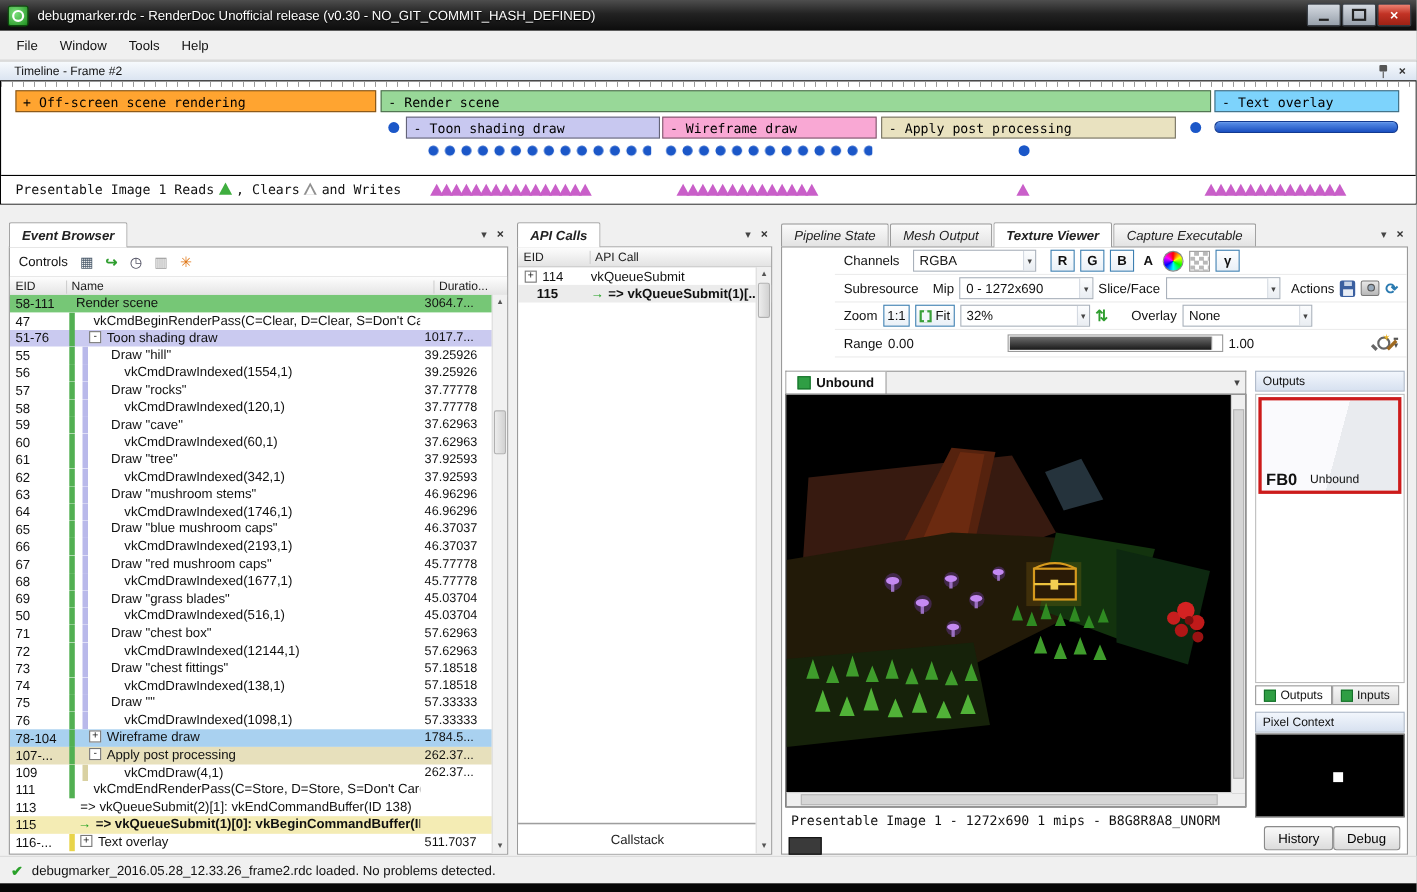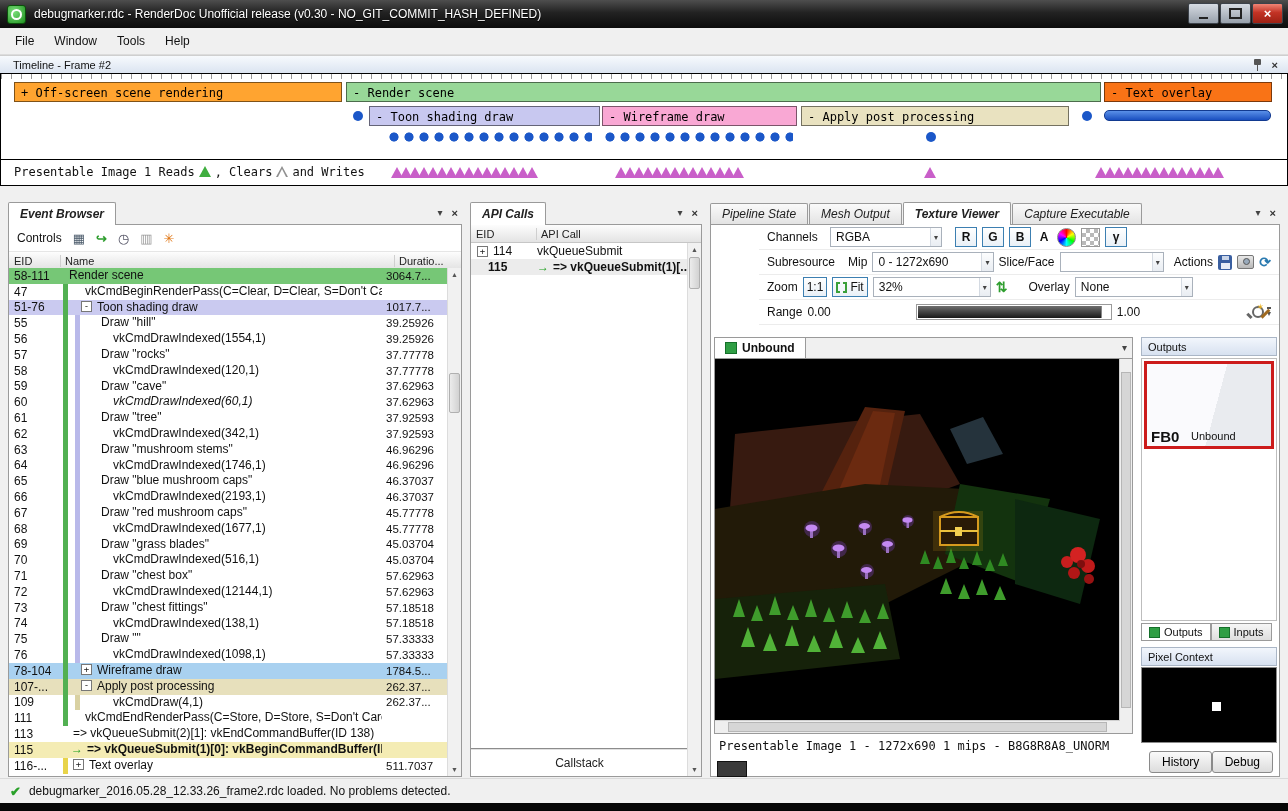--- a/index.html
+++ b/index.html
@@ -37,21 +37,21 @@
   .xicon{font-size:11px;color:#333;font-weight:bold;}
 
   .tl-box{position:absolute;left:0;top:73px;width:1288px;height:113px;box-sizing:border-box;
     background:#fff;border:1px solid #000;font-family:"DejaVu Sans Mono",monospace;}
   .ruler{position:absolute;left:0;top:0;right:0;height:5px;
     background:repeating-linear-gradient(90deg,#999 0 1px,transparent 1px 10px);}
   .tlblock{position:absolute;height:20px;line-height:20px;font-size:12px;color:#000;
     padding-left:6px;box-sizing:border-box;border:1px solid rgba(0,0,0,.5);white-space:nowrap;overflow:hidden;}
   .b-orange{left:13px;top:8px;width:328px;background:#ffa430;}
   .b-green{left:345px;top:8px;width:755px;background:#98d898;}
-  .b-yellow{left:1103px;top:8px;width:168px;background:#f97316;}
+  .b-yellow{left:1103px;top:8px;width:168px;background:#7dd3fc;}
   .b-lav{left:368px;top:32px;width:231px;background:#c8c8f0;}
   .b-blue{left:601px;top:32px;width:195px;background:#f9a8d4;}
   .b-tan{left:800px;top:32px;width:268px;background:#e9e2c0;}
   .dot{position:absolute;width:10px;height:10px;border-radius:50%;background:#1b57c8;}
   .pill{position:absolute;left:1103px;top:36px;width:167px;height:11px;border-radius:5px;
     background:linear-gradient(#5a90e8,#1a4fc0);border:1px solid #123a90;box-sizing:border-box;}
   .dotstrip{position:absolute;top:58px;height:10px;
     background-image:radial-gradient(circle 5px at 5px 5px,#1b57c8 4.2px,rgba(0,0,0,0) 4.9px);
     background-size:15px 10px;background-repeat:repeat-x;}
   .presentable{position:absolute;left:0;right:0;bottom:0;height:25px;border-top:1px solid #000;
@@ -411,21 +411,21 @@
                 <span>Draw "cave"</span>
               </span>
             </span>
             <span class="c-dur">37.62963</span>
           </div>
           <div class="erow">
             <span class="c-eid">60</span>
             <span class="c-name">
               <i class="tbar bar-green"></i>
               <i class="tbar bar-purple"></i>
-              <span class="nm" style="padding-left: 52px; font-style: italic;">
+              <span class="nm" style="padding-left: 52px;">
                 <span>vkCmdDrawIndexed(60,1)</span>
               </span>
             </span>
             <span class="c-dur">37.62963</span>
           </div>
           <div class="erow">
             <span class="c-eid">61</span>
             <span class="c-name">
               <i class="tbar bar-green"></i>
               <i class="tbar bar-purple"></i>
@@ -517,21 +517,21 @@
             <span class="c-name">
               <i class="tbar bar-green"></i>
               <i class="tbar bar-purple"></i>
               <span class="nm" style="padding-left: 40px;">
                 <span>Draw "grass blades"</span>
               </span>
             </span>
             <span class="c-dur">45.03704</span>
           </div>
           <div class="erow">
-            <span class="c-eid">70</span>
+            <span class="c-eid">50</span>
             <span class="c-name">
               <i class="tbar bar-green"></i>
               <i class="tbar bar-purple"></i>
               <span class="nm" style="padding-left: 52px;">
                 <span>vkCmdDrawIndexed(516,1)</span>
               </span>
             </span>
             <span class="c-dur">45.03704</span>
           </div>
           <div class="erow">

